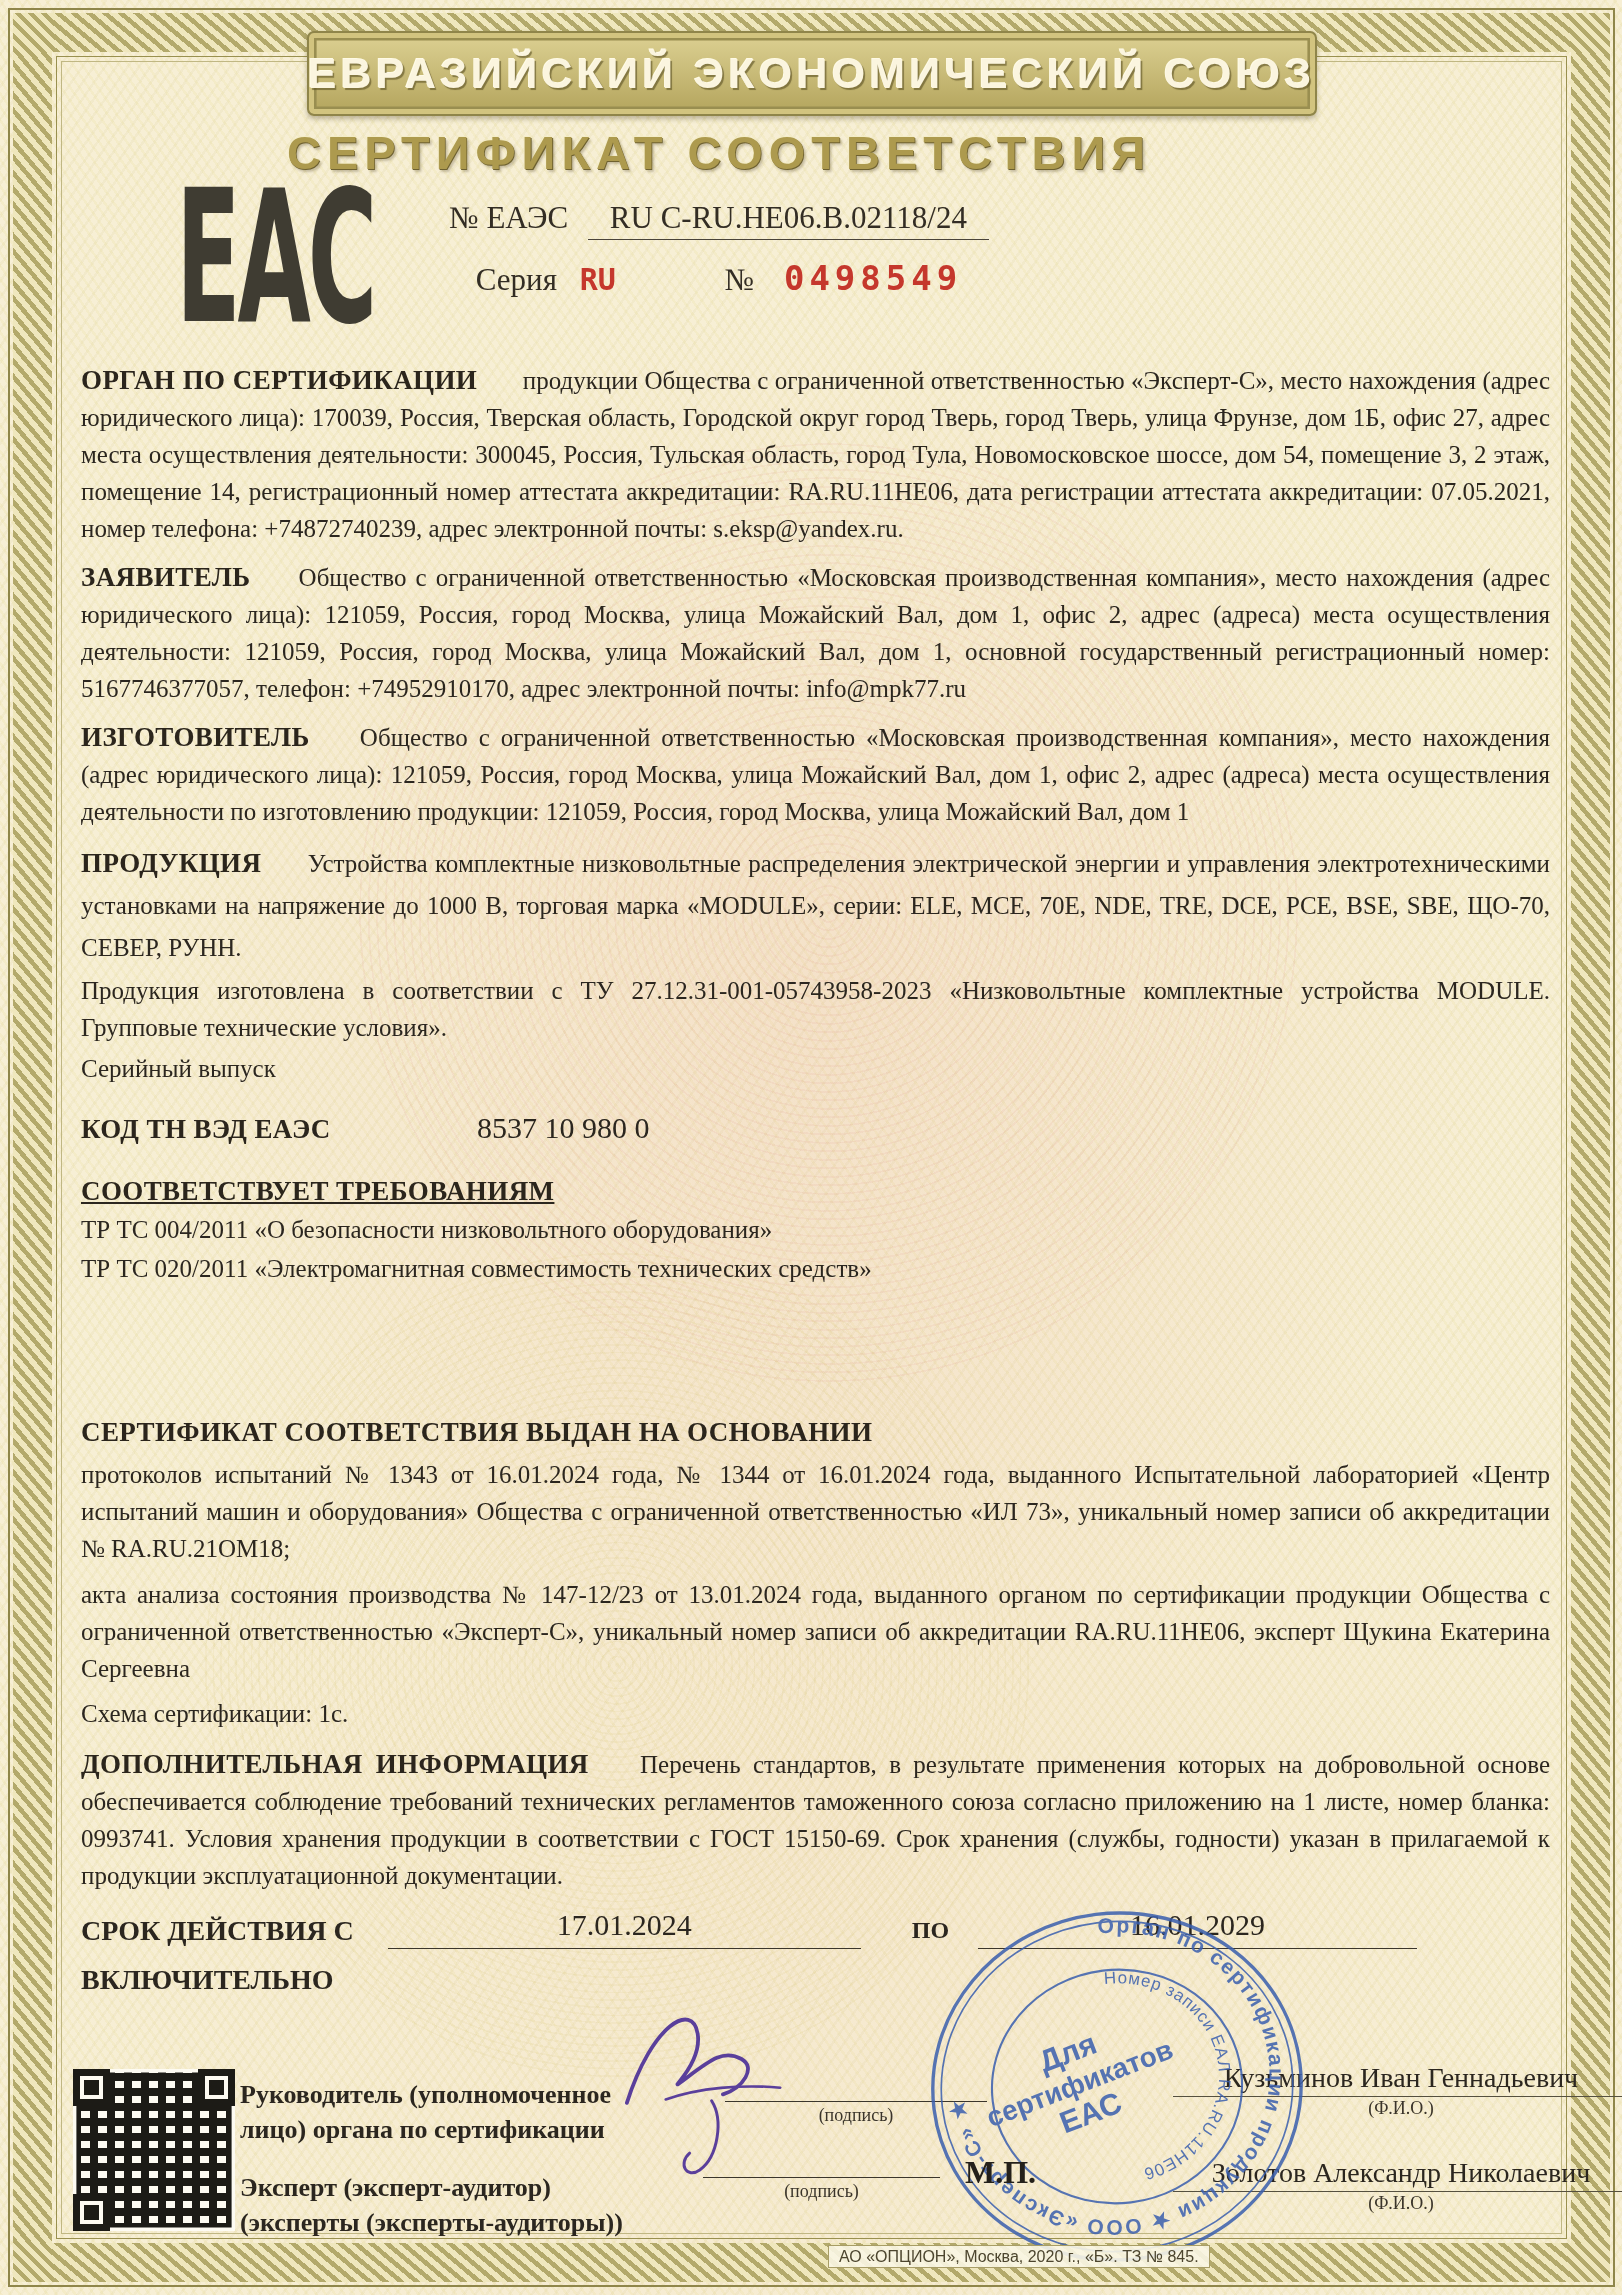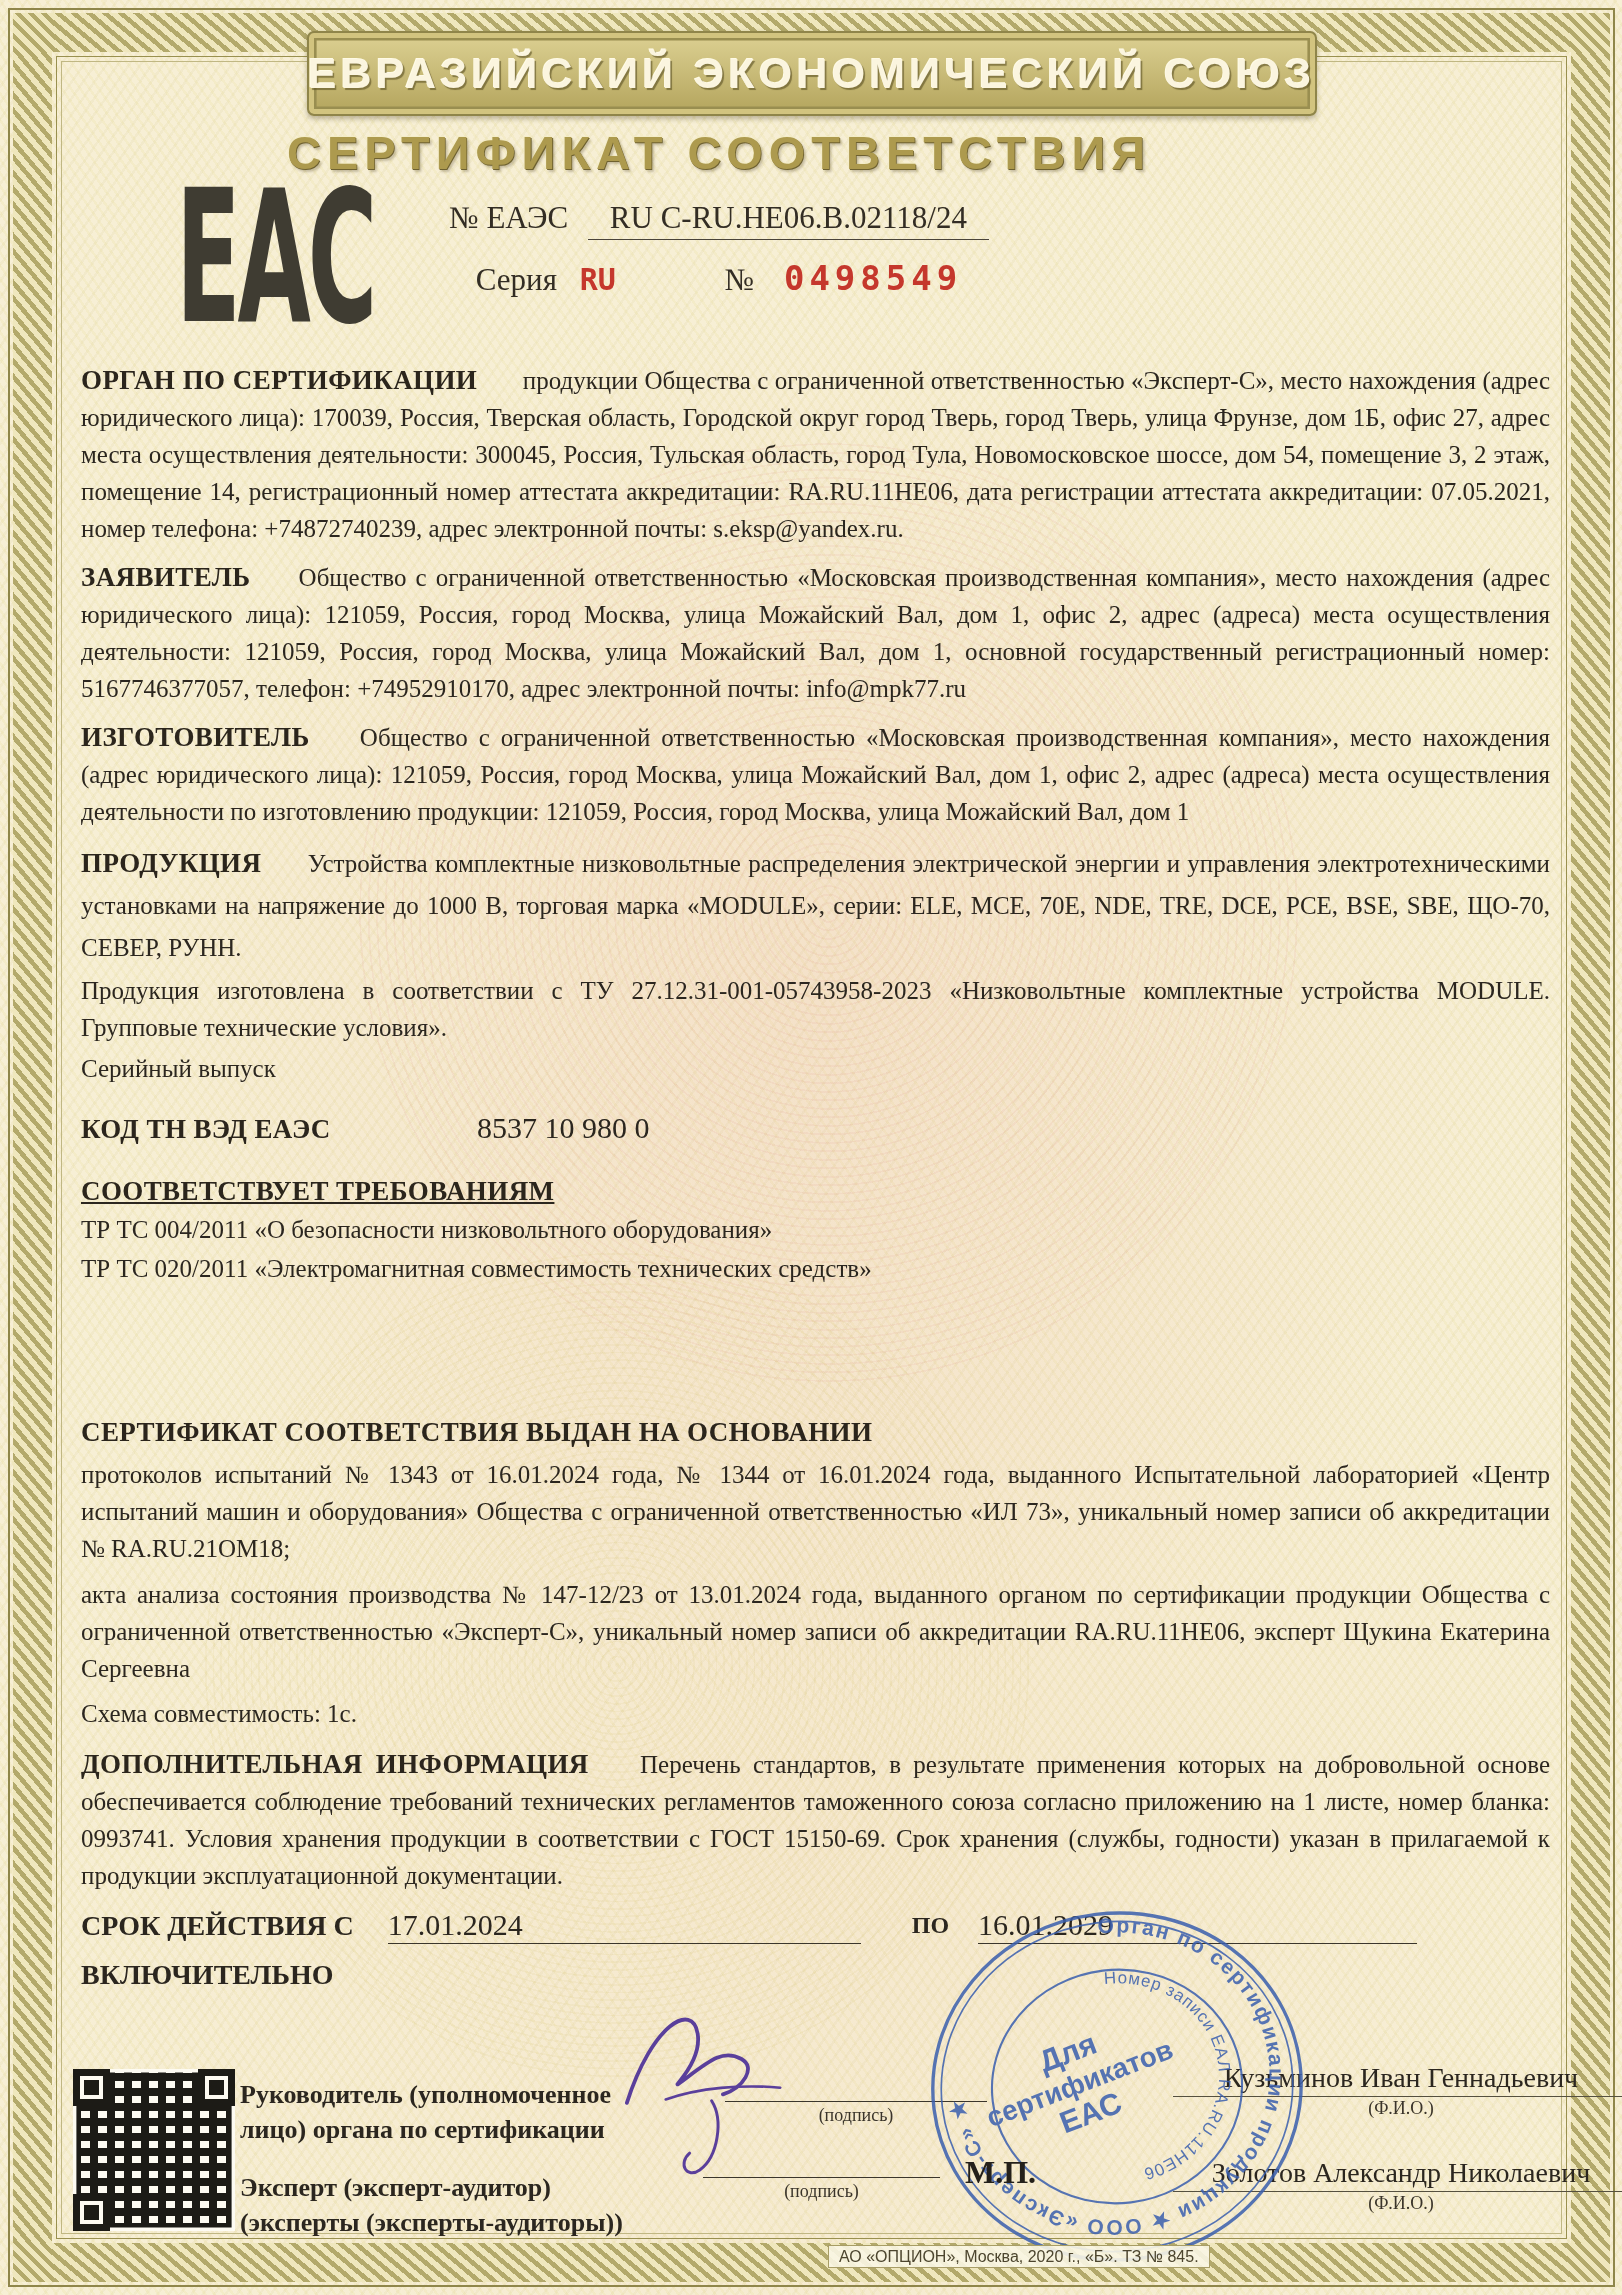--- a/index.html
+++ b/index.html
@@ -72,21 +72,21 @@
   .tall { line-height:42px; }
   .kod-row { margin:22px 0 25px 0; }
   .kod-value { margin-left:101px; font-size:30px; }
   .req-item { margin:1.7px 0; }
   .gap-before-basis { margin-top:127px; }
   .basis-label { margin-bottom:5px; }
   .dop { margin-top:13.5px; }
 
   .validity-row { display:flex; align-items:flex-end; margin-top:10px; }
   .validity-label { font-weight:bold; font-size:28px; white-space:nowrap; }
-  .fill-line { border-bottom:1.7px solid #3b362c; text-align:left; font-size:30px; }
+  .fill-line { border-bottom:1.7px solid #3b362c; text-align:center; font-size:30px; padding-bottom:5px; }
   .line-from { width:473px; margin-left:34px; }
   .po-label { font-weight:bold; font-size:24px; margin:0 29px 0 51px; white-space:nowrap; }
   .line-to { width:439px; }
   .inclusive { font-weight:bold; font-size:28px; margin-top:12px; }
 
   
   .qr {
     position:absolute; left:73px; top:2069px; width:162px; height:162px; background:#fdfbf2;
     background-image:
       repeating-linear-gradient(0deg, #1c1b16 0 7.6px, rgba(0,0,0,0) 7.6px 15px),
@@ -192,21 +192,21 @@
       <span class="sec-label">СООТВЕТСТВУЕТ ТРЕБОВАНИЯМ</span>
     </p>
     <div class="req-item">ТР ТС 004/2011 «О безопасности низковольтного оборудования»</div>
     <div class="req-item">ТР ТС 020/2011 «Электромагнитная совместимость технических средств»</div>
 
     <p class="plain gap-before-basis basis-label">
       <span class="sec-label">СЕРТИФИКАТ СООТВЕТСТВИЯ ВЫДАН НА ОСНОВАНИИ</span>
     </p>
     <p class="para" style="margin-bottom:8.5px;">протоколов испытаний № 1343 от 16.01.2024 года, № 1344 от 16.01.2024 года, выданного Испытательной лабораторией «Центр испытаний машин и оборудования» Общества с ограниченной ответственностью «ИЛ 73», уникальный номер записи об аккредитации № RA.RU.21ОМ18;</p>
     <p class="para" style="margin-bottom:8.5px;">акта анализа состояния производства № 147-12/23 от 13.01.2024 года, выданного органом по сертификации продукции Общества с ограниченной ответственностью «Эксперт-С», уникальный номер записи об аккредитации RA.RU.11НЕ06, эксперт Щукина Екатерина Сергеевна</p>
-    <p class="plain">Схема совместимость: 1с.</p>
+    <p class="plain">Схема сертификации: 1с.</p>
 
     <p class="para dop">
       <span class="sec-label">ДОПОЛНИТЕЛЬНАЯ ИНФОРМАЦИЯ</span>
       <span>Перечень стандартов, в результате применения которых на добровольной основе обеспечивается соблюдение требований технических регламентов таможенного союза согласно приложению на 1 листе, номер бланка: 0993741. Условия хранения продукции в соответствии с ГОСТ 15150-69. Срок хранения (службы, годности) указан в прилагаемой к продукции эксплуатационной документации.</span>
     </p>
 
     <div class="validity-row">
       <span class="validity-label">СРОК ДЕЙСТВИЯ С</span>
       <span class="fill-line line-from">17.01.2024</span>
       <span class="po-label">ПО</span>

